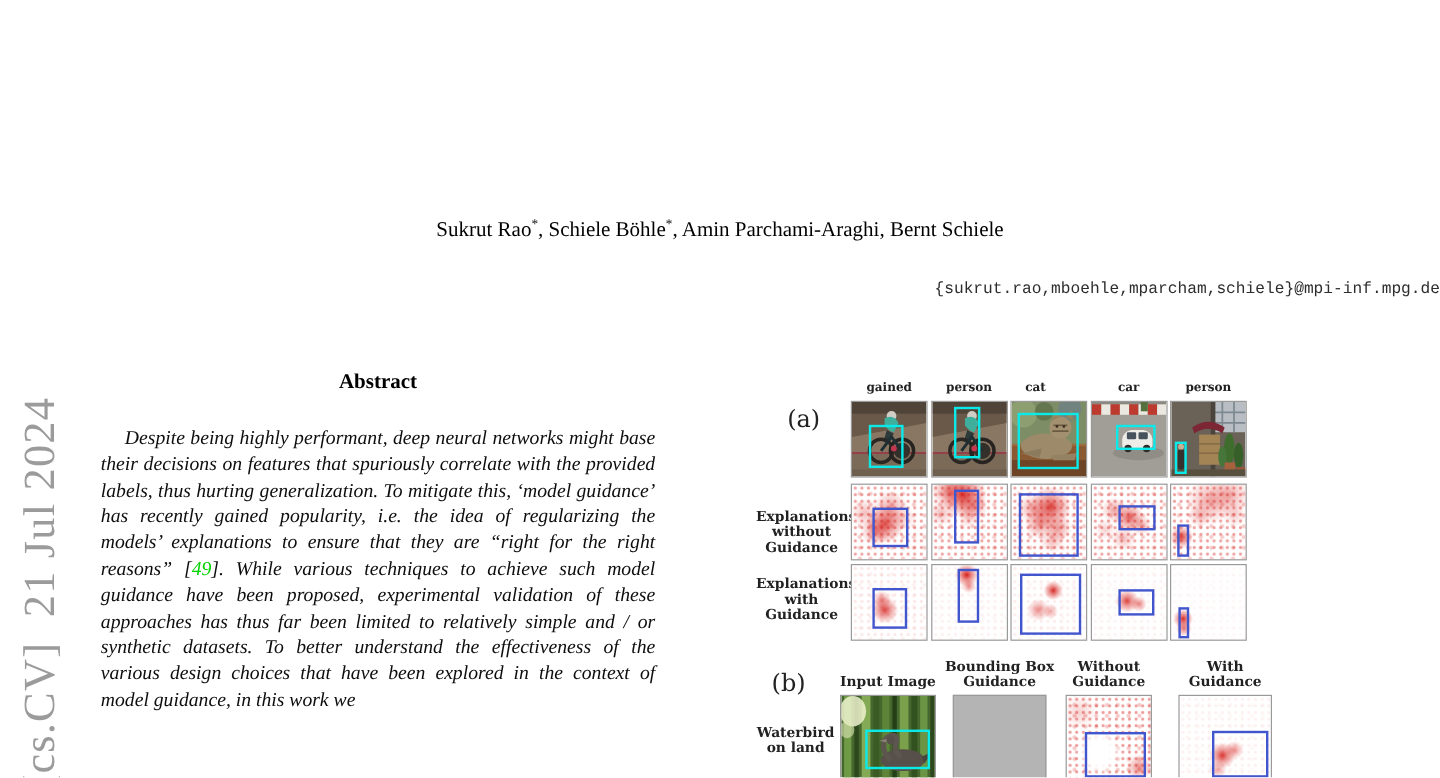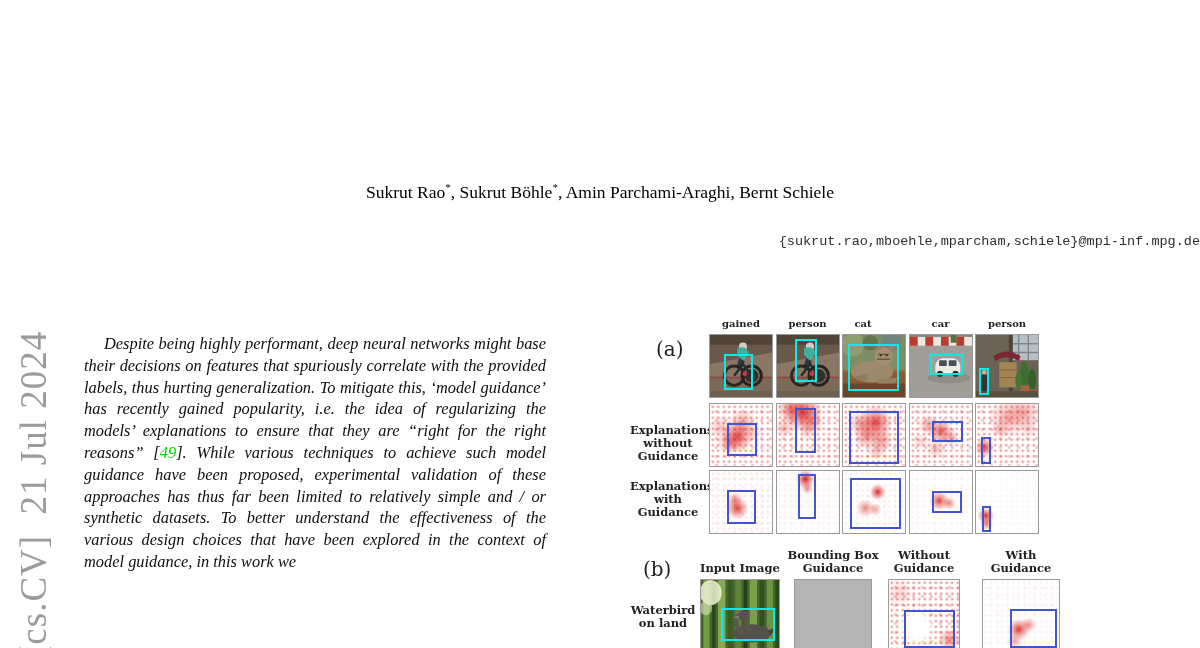--- a/index.html
+++ b/index.html
@@ -31,23 +31,24 @@
   .mask-cell{background:#b4b4b4;}
   .relevant{position:absolute;box-sizing:border-box;background:#fff;display:flex;
         align-items:center;justify-content:center;font-family:"DejaVu Serif",serif;
         font-size:8.5px;color:#333;}
 </style>
 </head>
 <body>
 
 <div class="page">
   <div class="watermark">[cs.CV]  21 Jul 2024</div>
-  <div class="authors"><span>Sukrut Rao</span><sup>*</sup>, <span>Sukrut Böhle</span><sup>*</sup>, <span>Amin Parchami-Araghi</span>, <span>Bernt Schiele</span></div>
+  <div class="authors"><span>Sukrut Rao</span><sup>*</sup>, <span>Schiele Böhle</span><sup>*</sup>, <span>Amin Parchami-Araghi</span>, <span>Bernt Schiele</span></div>
   <div class="email">{sukrut.rao,mboehle,mparcham,schiele}@mpi-inf.mpg.de</div>
   <div class="abstract">
+    <h2>Abstract</h2>
     <p><span>Despite being highly performant, deep neural networks might base their decisions on features that spuriously correlate with the provided labels, thus hurting generalization. To mitigate this, ‘model guidance’ has recently gained popularity, i.e. the idea of regularizing the models’ explanations to ensure that they are “right for the right reasons” [</span><span class="cite">49</span><span>]. While various techniques to achieve such model guidance have been proposed, experimental validation of these approaches has thus far been limited to relatively simple and / or synthetic datasets. To better understand the </span><span class="boldseg">effectiveness</span><span> of the various design choices that have been explored in the context of model guidance, in this work we</span></p>
   </div>
   <div class="figure">
       <div class="fl panel-label" style="left: 26px; top: 22px;">(a)</div>
       <div class="fl figtext" style="left: 79px; top: 3px; width: 64px; font-size: 10px; line-height: 12px;">gained</div>
       <div class="fl figtext" style="left: 145.5px; top: 3px; width: 64px; font-size: 10px; line-height: 12px;">person</div>
       <div class="fl figtext" style="left: 201px; top: 3px; width: 64px; font-size: 10px; line-height: 12px;">cat</div>
       <div class="fl figtext" style="left: 278.5px; top: 3px; width: 64px; font-size: 10px; line-height: 12px;">car</div>
       <div class="fl figtext" style="left: 345px; top: 3px; width: 64px; font-size: 10px; line-height: 12px;">person</div>
       <div class="cell photo" style="left: 79px; top: 19px; width: 64px; height: 64px;">

